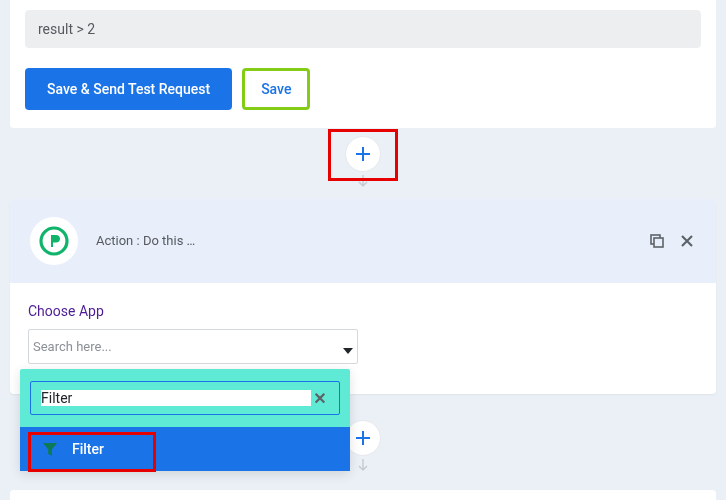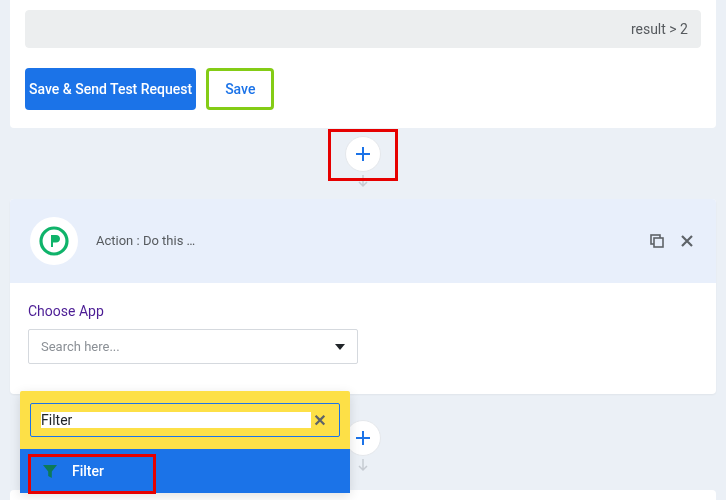--- a/index.html
+++ b/index.html
@@ -1,49 +1,49 @@
 <!DOCTYPE html>
 <html><head>
 <meta charset="utf-8">
 <style>
 * { box-sizing: border-box; margin: 0; padding: 0; font-family: -apple-system, BlinkMacSystemFont, "Segoe UI", Roboto, Arial, sans-serif; }
 body { background: #ebf0f6; width: 726px; height: 500px; overflow: hidden; position: relative; }
 
 .card-top { background: #fff; margin: 0 10px; padding: 10px 15px 18px 15px; border-radius: 0 0 4px 4px; }
 
 .inputs-row { display: flex; gap: 15px; margin-bottom: 20px; }
-.text-input { flex: 1; background: #eceeef; border: 1px solid #eceeef; border-radius: 4px; padding: 10px 12px; font-size: 14px; color: #565a5e; text-align: right; }
+.text-input { flex: 1; background: #eceeef; border: 1px solid #eceeef; border-radius: 4px; padding: 10px 12px; font-size: 14px; color: #565a5e; }
 .text-input.area { resize: both; min-height: 38px; }
 
 .btn-row { display: flex; gap: 10px; }
-.btn-primary { background: #1b73e8; color: #fff; border: none; border-radius: 4px; padding: 11px 4px; font-size: 14px; font-weight: 500; cursor: pointer; }
+.btn-primary { background: #1b73e8; color: #fff; border: none; border-radius: 4px; padding: 11px 22px; font-size: 14px; font-weight: 500; cursor: pointer; }
 .btn-outline { background: #fff; color: #1b73e8; border: 3px solid #84cc16; border-radius: 4px; padding: 10px 16px; font-size: 14px; font-weight: 500; cursor: pointer; }
 
 .connector { display: flex; flex-direction: column; align-items: center; padding: 8px 0 6px 0; position: relative; }
 .plus-box { width: 36px; height: 36px; border-radius: 50%; background: #fff; border: 1px solid #e5e8ec; display: flex; align-items: center; justify-content: center; cursor: pointer; z-index: 2; }
 .plus-box svg { width: 14px; height: 14px; }
 .arrow-down { color: #c6cbd2; margin-top: 2px; }
 .highlight-red { position: absolute; width: 70px; height: 52px; border: 3px solid #e60000; top: 1px; left: 50%; transform: translateX(-50%); z-index: 3; }
 
 .action-card { background: #fff; margin: 0 10px; border-radius: 4px; box-shadow: 0 1px 2px rgba(0,0,0,0.05); }
 .action-header { background: #e8effb; padding: 18px 20px; display: flex; align-items: center; gap: 18px; border-radius: 4px 4px 0 0; position: relative; }
 .action-icon-circle { width: 48px; height: 48px; border-radius: 50%; background: #fff; display: flex; align-items: center; justify-content: center; }
 .p-logo { width: 30px; height: 30px; }
 .action-titles { flex: 1; }
 .action-sub { font-size: 13px; color: #565a5e; margin-bottom: 2px; }
 .action-main { font-size: 17px; font-weight: 600; color: #212529; }
 .header-actions { display: flex; gap: 12px; align-items: center; }
 .icon-btn { width: 18px; height: 18px; cursor: pointer; color: #5e6368; display: flex; align-items: center; justify-content: center; }
 
 .action-body { padding: 20px 18px 30px 18px; position: relative; }
 .choose-label { font-size: 14px; color: #4c1d95; margin-bottom: 10px; display: block; }
-.select-box { width: 330px; border: 1px solid #d5d9de; border-radius: 2px; padding: 9px 12px; font-size: 13px; color: #8b9096; display: flex; align-items: center; justify-content: space-between; cursor: pointer; background:#fff; }
+.select-box { width: 330px; border: 1px solid #d5d9de; border-radius: 2px; padding: 9px 4px; font-size: 13px; color: #8b9096; display: flex; align-items: flex-end; justify-content: space-between; cursor: pointer; background:#fff; }
 .caret-down { width: 0; height: 0; border-left: 5px solid transparent; border-right: 5px solid transparent; border-top: 6px solid #212529; }
 
-.dropdown-panel { position: absolute; top: 108px; left: 10px; width: 330px; background: #fde047; box-shadow: 0 3px 12px rgba(0,0,0,0.12); border-radius: 2px; z-index: 5; }
+.dropdown-panel { position: absolute; top: 86px; left: 10px; width: 330px; background: #5eead4; box-shadow: 0 3px 12px rgba(0,0,0,0.12); border-radius: 2px; z-index: 5; }
 .dropdown-search { margin: 12px 10px; border: 1px solid #1b73e8; border-radius: 2px; display: flex; align-items: center; padding: 7px 10px; }
 .dropdown-search input { flex: 1; border: none; outline: none; font-size: 14px; color: #212529; }
 .clear-x { width: 18px; height: 18px; cursor: pointer; color: #5e6368; display:flex; align-items:center; justify-content:center; font-size:16px; font-weight:600; }
 .dropdown-item { background: #1b73e8; color: #fff; padding: 12px 20px; display: flex; align-items: center; gap: 12px; font-size: 14px; font-weight: 500; cursor: pointer; }
 .filter-icon { width: 20px; height: 20px; display:flex; align-items:center; justify-content:center; }
 .dropdown-item-highlight { position: absolute; border: 3px solid #e60000; width: 128px; height: 40px; left: 8px; bottom: -1px; z-index: 6; }
 
 .connector2 { position: absolute; left: 50%; transform: translateX(-50%); top: 420px; display:flex; flex-direction:column; align-items:center; }
 .bottom-strip { position:absolute; bottom:0; left:10px; right:10px; height:10px; background:#fff; border-radius:4px 4px 0 0; }
 </style>

